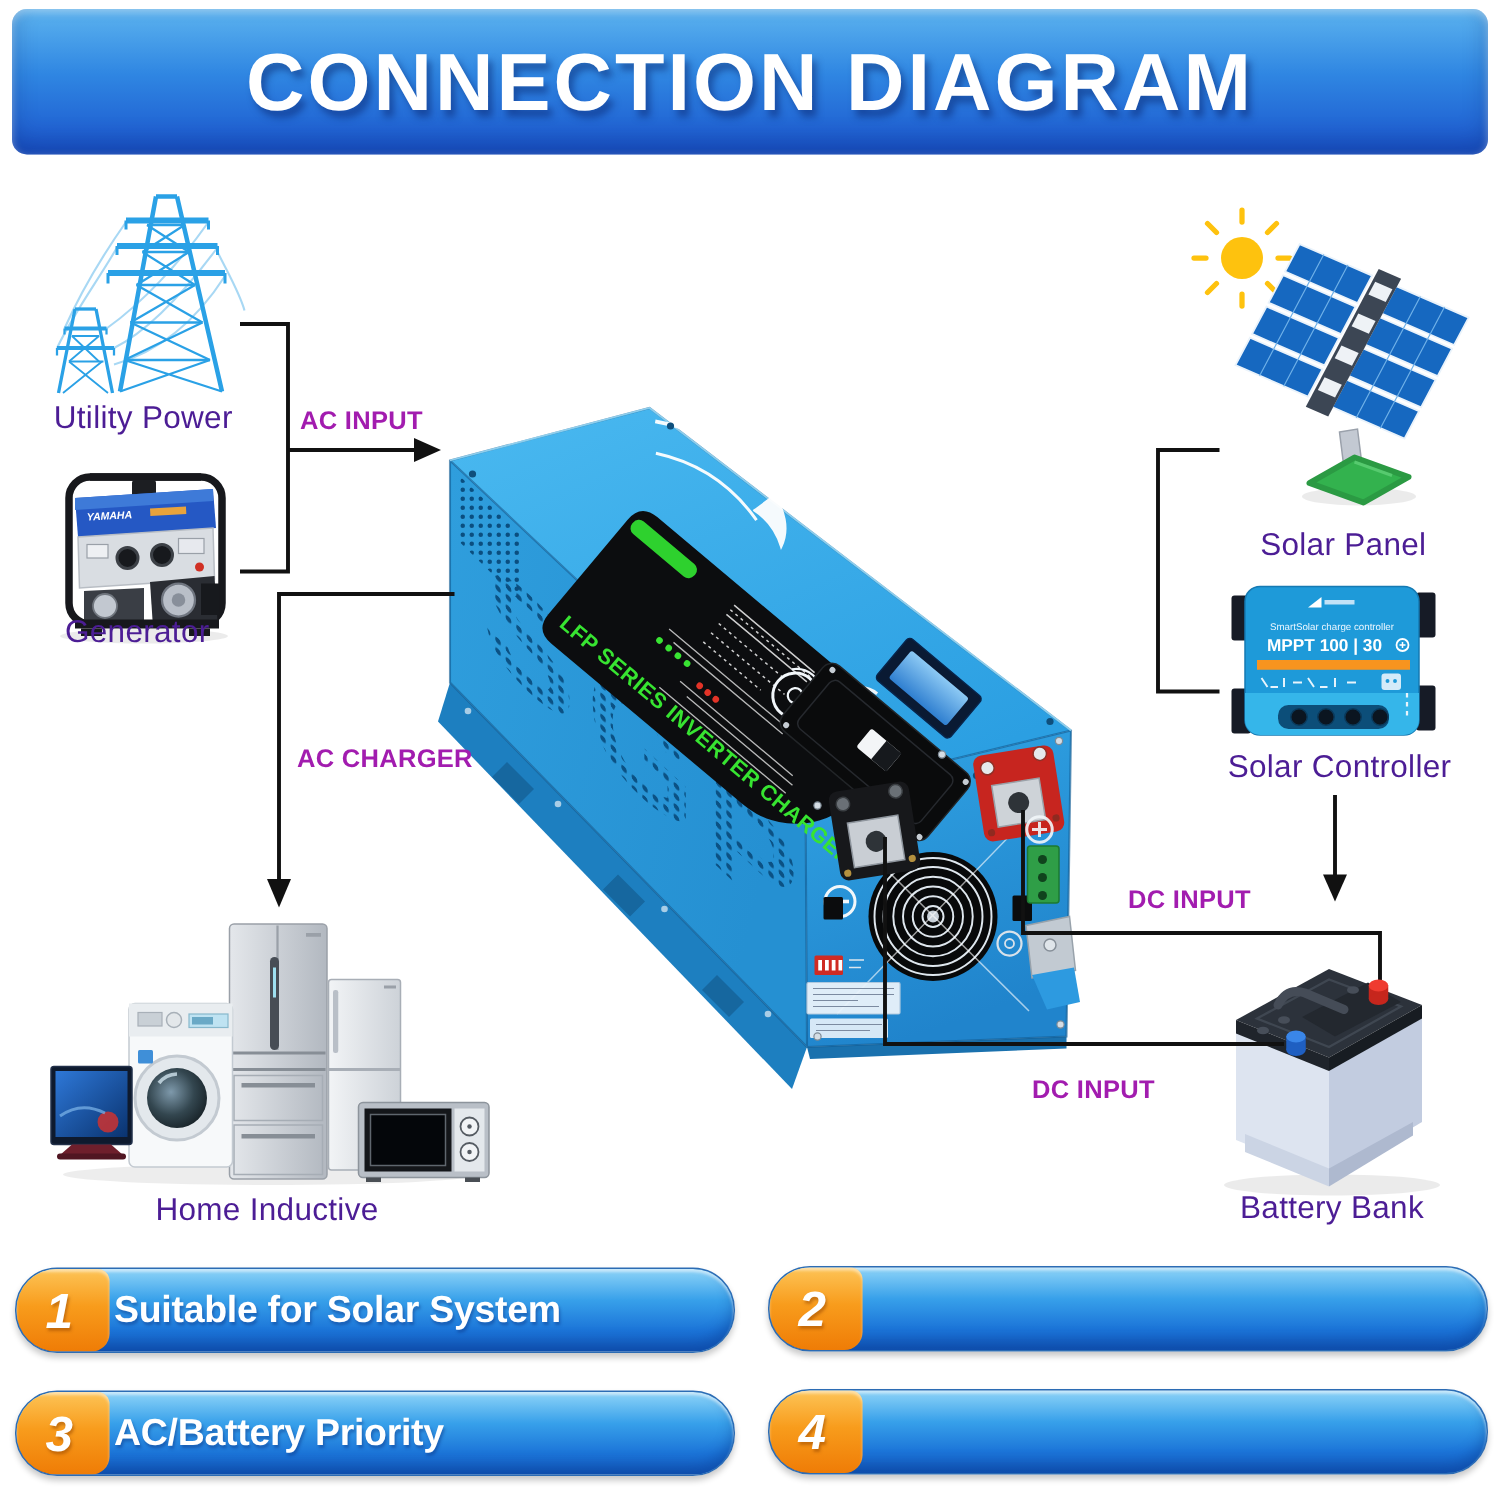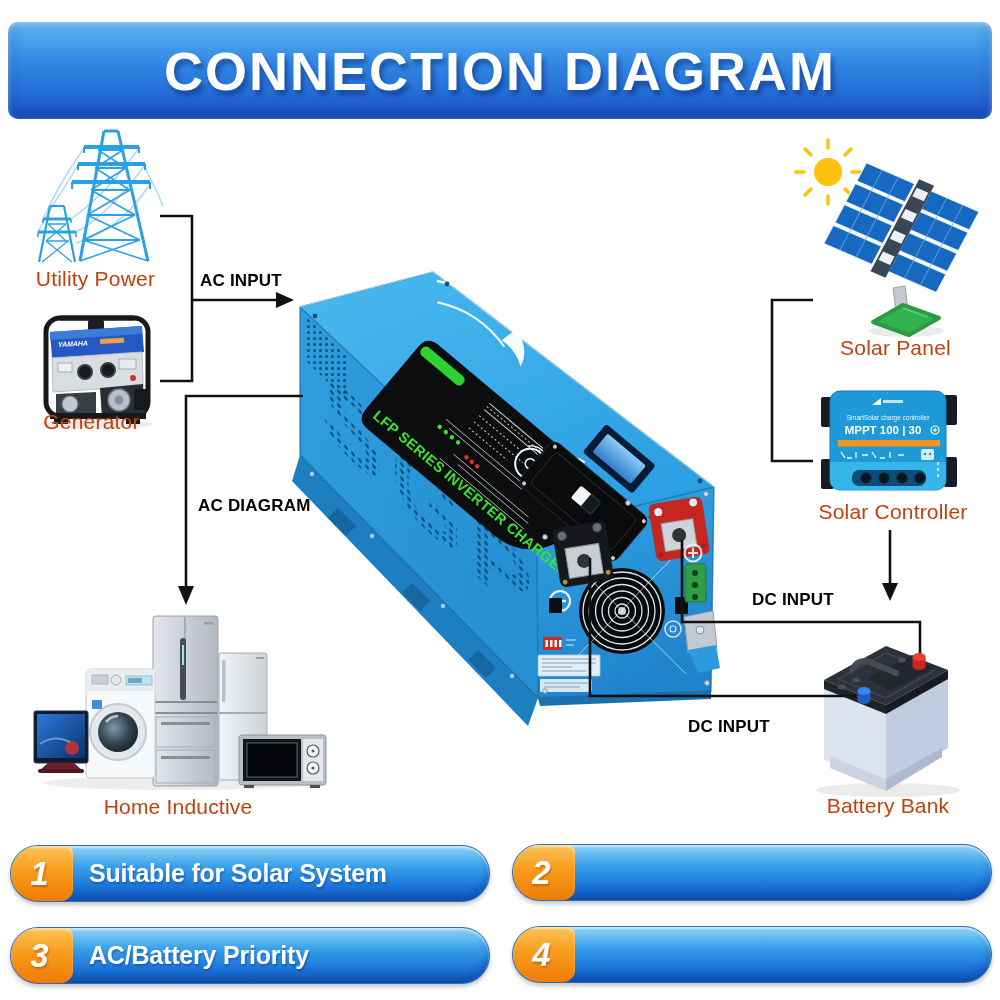--- a/index.html
+++ b/index.html
@@ -1,41 +1,41 @@
 <!DOCTYPE html>
 <html><head>
 <meta charset="utf-8">
 <style>
   html,body{margin:0;padding:0;background:#fff;}
   .stage{position:relative;width:1000px;height:1000px;background:#fff;
          font-family:"Liberation Sans",sans-serif;overflow:hidden;}
   svg text{font-family:"Liberation Sans",sans-serif;}
 
   
-  .banner{position:absolute;left:8px;top:22px;right:8px;height:97px;border-radius:10px;
+  .banner{position:absolute;left:8px;top:6px;right:8px;height:97px;border-radius:10px;
     background:linear-gradient(180deg,#5cb3ef 0%,#2f86e2 45%,#1b55cd 100%);
     box-shadow:inset 0 2px 6px rgba(255,255,255,.4), inset 0 -8px 16px rgba(0,20,90,.28);
     display:flex;align-items:center;justify-content:center;}
   .banner h1{margin:0;color:#ffffff;font-size:54px;font-weight:800;letter-spacing:2px;
     text-shadow:3px 5px 5px rgba(8,35,110,.5);}
 
   
-  .dev-label{position:absolute;color:#c2410c;font-size:21px;text-align:center;letter-spacing:.2px;}
-  .wire-label{position:absolute;color:#000000;font-weight:bold;font-size:17px;letter-spacing:.2px;}
+  .dev-label{position:absolute;color:#4c1d95;font-size:21px;text-align:center;letter-spacing:.2px;}
+  .wire-label{position:absolute;color:#a21caf;font-weight:bold;font-size:17px;letter-spacing:.2px;}
 
   
   .feature{position:absolute;width:478px;height:55px;border-radius:28px;
     background:linear-gradient(180deg,#8ed4f8 0%,#37a0ea 38%,#1b74d8 75%,#155fc4 100%);
     border:1px solid #2c6cb4;overflow:hidden;display:flex;align-items:stretch;
     box-shadow:0 3px 4px rgba(0,0,0,.22), inset 0 2px 2px rgba(255,255,255,.55), inset 0 -6px 9px rgba(4,40,120,.35);}
   .feature .num{flex:0 0 57px;background:linear-gradient(180deg,#fdc457 0%,#f89c1c 45%,#ef7c06 100%);
     display:flex;align-items:center;justify-content:center;color:#fff;font-size:33px;font-weight:bold;
     font-style:italic;border-radius:0 8px 12px 0;padding-right:5px;
     box-shadow:inset 0 2px 2px rgba(255,255,255,.5);text-shadow:1px 2px 2px rgba(150,70,0,.5);}
-  .feature .txt{flex:1;display:flex;align-items:center;padding-left:16px;color:#fff;font-size:25px;
+  .feature .txt{flex:1;display:flex;align-items:center;padding-left:3px;color:#fff;font-size:25px;
     font-weight:bold;letter-spacing:-.2px;white-space:nowrap;text-shadow:1px 2px 2px rgba(10,50,130,.45);}
   .f1{left:10px;top:845px}.f2{left:512px;top:844px}.f3{left:10px;top:927px}.f4{left:512px;top:926px}
 </style>
 </head>
 <body>
 
 <div class="stage">
 
   <div class="banner">
     <h1>CONNECTION DIAGRAM</h1>
@@ -501,27 +501,27 @@
       <g>
         <rect x="857.5" y="691" width="13" height="9" fill="#1f5fc2"></rect>
         <ellipse cx="864" cy="700" rx="6.5" ry="4" fill="#1f5fc2"></ellipse>
         <ellipse cx="864" cy="691" rx="6.5" ry="4" fill="#3a86e8"></ellipse>
       </g>
     </g>
   </svg>
 
   <div class="dev-label" style="left:18px;top:267px;width:155px">Utility Power</div>
   <div class="dev-label" style="left:14px;top:410px;width:155px">Generator</div>
-  <div class="dev-label" style="left:818px;top:336px;width:155px">Solar Panel</div>
+  <div class="dev-label" style="left:818px;top:352px;width:155px">Solar Panel</div>
   <div class="dev-label" style="left:793px;top:500px;width:200px">Solar Controller</div>
   <div class="dev-label" style="left:798px;top:794px;width:180px">Battery Bank</div>
   <div class="dev-label" style="left:78px;top:795px;width:200px">Home Inductive</div>
 
   <div class="wire-label" style="left:200px;top:271px">AC INPUT</div>
-  <div class="wire-label" style="left:198px;top:496px">AC DIAGRAM</div>
+  <div class="wire-label" style="left:198px;top:496px">AC CHARGER</div>
   <div class="wire-label" style="left:752px;top:590px">DC INPUT</div>
   <div class="wire-label" style="left:688px;top:717px">DC INPUT</div>
 
   <div class="feature f1">
     <span class="num">1</span>
     <span class="txt">Suitable for Solar System</span>
   </div>
   <div class="feature f2">
     <span class="num">2</span>
   </div>

